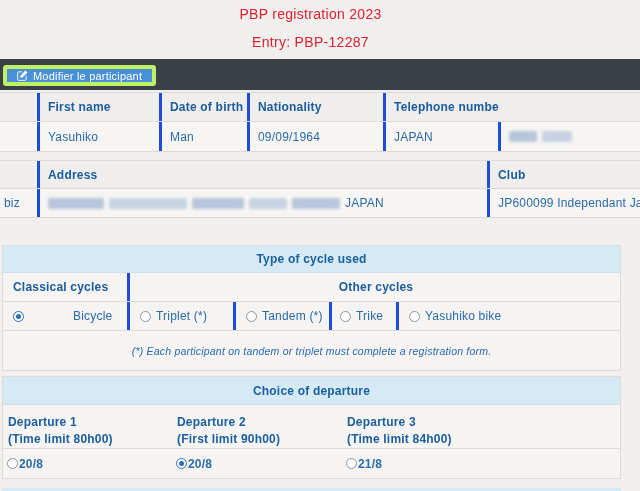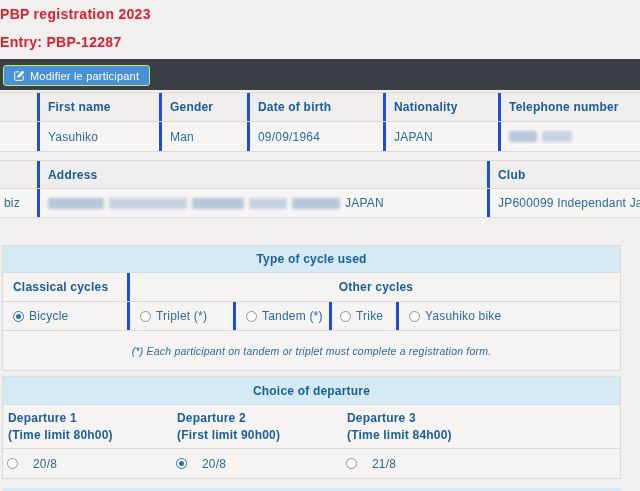--- a/index.html
+++ b/index.html
@@ -3,28 +3,28 @@
 <meta charset="utf-8">
 <style>
   html,body{margin:0;padding:0;}
   body{
     width:640px;height:491px;position:relative;overflow:hidden;
     background:#f1f0ee;
     font-family:"Liberation Sans", sans-serif;
     -webkit-font-smoothing:antialiased;
   }
   
-  .titlebar{position:absolute;left:0;width:621px;text-align:left;color:#dd2130;
-    font-size:14px;font-weight:700;letter-spacing:.3px;}
+  .titlebar{position:absolute;left:0;width:621px;text-align:center;color:#dd2130;
+    font-size:14px;font-weight:400;letter-spacing:.3px;}
   .title-main{top:6px;}
   .title-entry{top:34px;}
   
   .toolbar{position:absolute;left:0;top:59px;width:640px;height:31px;background:#3a4045;}
   .edit-btn{position:absolute;left:3px;top:6px;height:21px;display:inline-flex;align-items:center;
-    gap:5px;padding:0 10px;background:#4a90d9;border:1px solid #bef264;border-radius:3px;
+    gap:5px;padding:0 10px;background:#4a90d9;border:4px solid #bef264;border-radius:3px;
     color:#fff;font-size:11px;letter-spacing:.2px;cursor:pointer;box-sizing:border-box;}
   .edit-btn svg{display:block;}
   
   .tbl{position:absolute;box-sizing:border-box;font-size:12px;letter-spacing:.2px;}
   .row{display:grid;box-sizing:border-box;border-bottom:1px solid #dcdbd8;}
   .cell{display:flex;align-items:center;padding:0 8px;box-sizing:border-box;
     border-left:3px solid #1d4ed8;overflow:hidden;white-space:nowrap;}
   .cell:first-child{border-left:none;}
   .hdr{font-weight:700;color:#1a5c9e;}
   .val{color:#2b6ba8;}
@@ -52,24 +52,24 @@
   
   .radio{width:11px;height:11px;border-radius:50%;border:1px solid #8f969c;background:#fdfdfd;
     display:inline-flex;align-items:center;justify-content:center;flex:0 0 auto;box-sizing:border-box;}
   .radio .dot{width:5px;height:5px;border-radius:50%;background:transparent;}
   .radio.checked{border:1.5px solid #2a6fb5;}
   .radio.checked .dot{background:#2a6fb5;}
   .opt-label{margin-left:5px;color:#2b6ba8;}
   
   .dep-heads{grid-template-columns:169px 170px 280px;height:44px;}
   .dep-heads .cell{border-left:none;flex-direction:column;align-items:flex-start;
-    justify-content:center;padding:0 0 0 5px;font-weight:700;color:#1c5fa0;line-height:17px;}
+    justify-content:flex-end;padding:0 0 0 5px;font-weight:700;color:#1c5fa0;line-height:17px;}
   .dep-opts{grid-template-columns:169px 170px 280px;height:29px;}
   .dep-opts .cell{border-left:none;padding:0 0 0 4px;}
-  .dep-opts .opt-label{margin-left:15px;}
+  .dep-opts .opt-label{margin-left:1px;font-weight:bold;}
   .blue-sliver{position:absolute;left:2px;top:488px;width:619px;height:3px;background:#d5eaf5;}
 </style>
 </head>
 <body>
 
 <div class="titlebar title-main">PBP registration 2023</div>
 <div class="titlebar title-entry">Entry: PBP-12287</div>
 
 <div class="toolbar">
   <button class="edit-btn">
@@ -80,21 +80,20 @@
         </svg>
     </span>
     <span>Modifier le participant</span>
   </button>
 </div>
 
 <div class="tbl tbl-top t1" style="top:92px;">
   <div class="row row-h">
     <div class="cell hdr"></div>
     <div class="cell hdr">First name</div>
-    <div class="cell hdr">Gender</div>
     <div class="cell hdr">Date of birth</div>
     <div class="cell hdr">Nationality</div>
     <div class="cell hdr">Telephone number</div>
   </div>
   <div class="row row-d">
     <div class="cell val"></div>
     <div class="cell val">Yasuhiko</div>
     <div class="cell val">Man</div>
     <div class="cell val">09/09/1964</div>
     <div class="cell val">JAPAN</div>
@@ -125,21 +124,21 @@
   </div>
 </div>
 
 <div class="tbl tbl-sec" style="top:245px;">
   <div class="sec-title">Type of cycle used</div>
   <div class="row cycle-groups">
     <div class="cell hdr" style="padding-left:10px;">Classical cycles</div>
     <div class="cell hdr center-cell">Other cycles</div>
   </div>
   <div class="row cycle-opts">
-    <div class="cell" style="padding-left:10px;">
+    <div class="cell" style="padding-left:10px;gap:44px;">
       <span class="radio checked">
           <span class="dot"></span>
         </span>
       <span class="opt-label">Bicycle</span>
     </div>
     <div class="cell" style="padding-left:10px;">
       <span class="radio">
           <span class="dot"></span>
         </span>
       <span class="opt-label">Triplet (*)</span>

